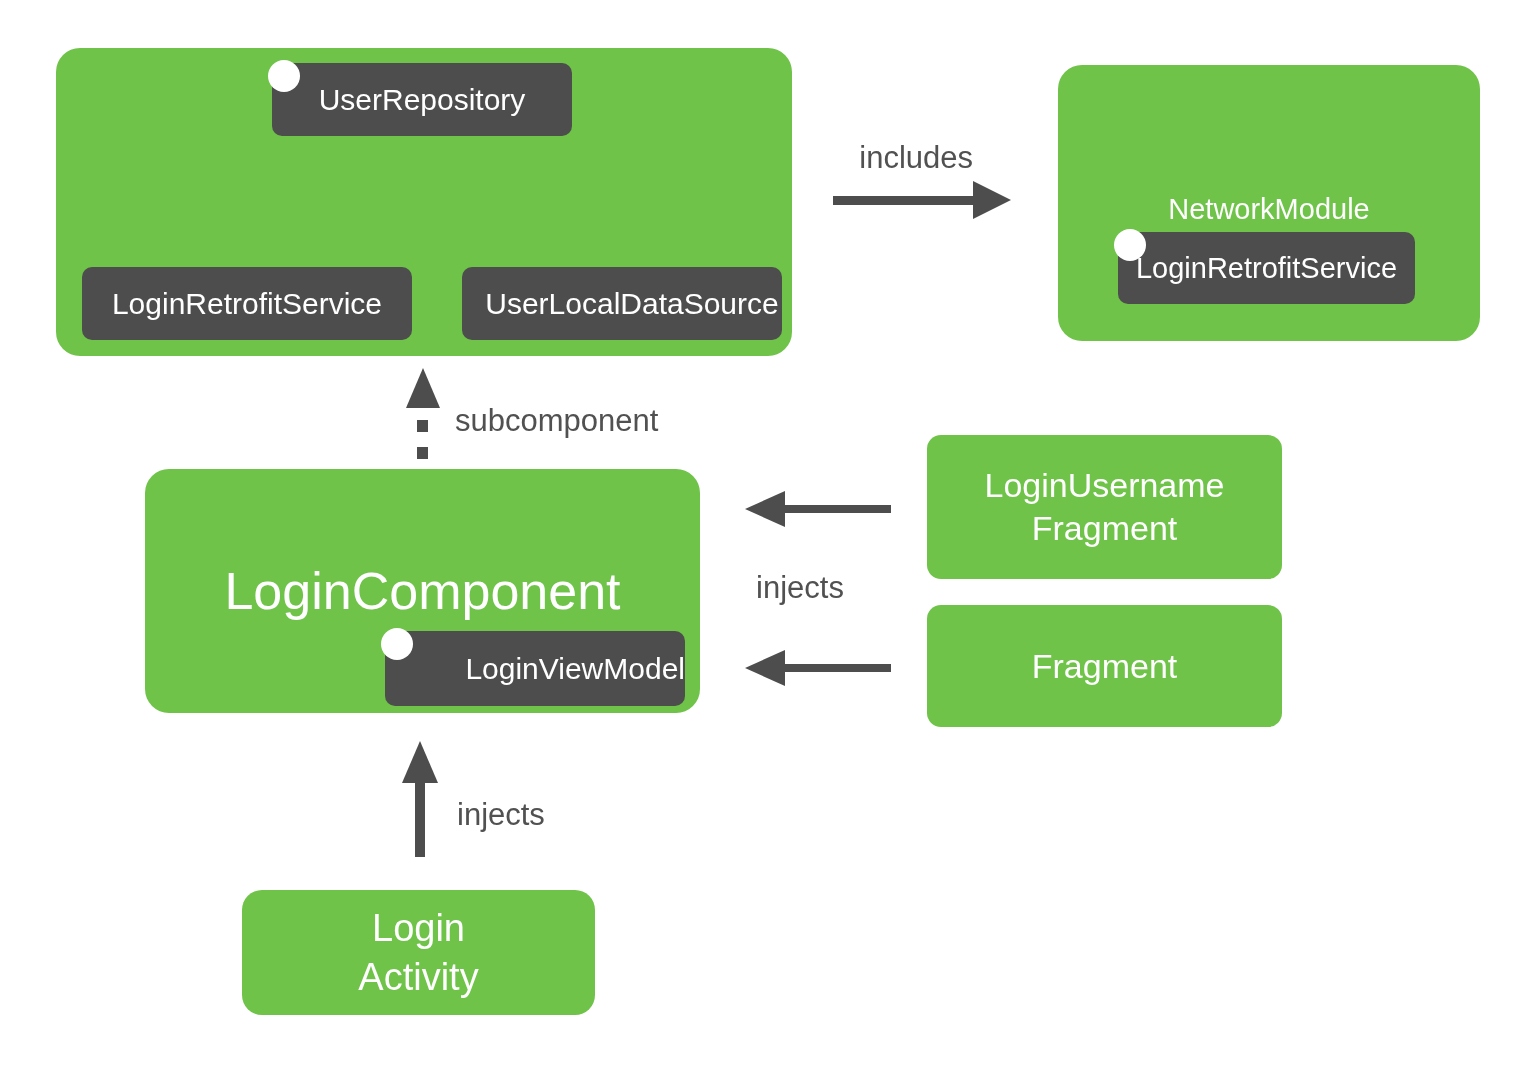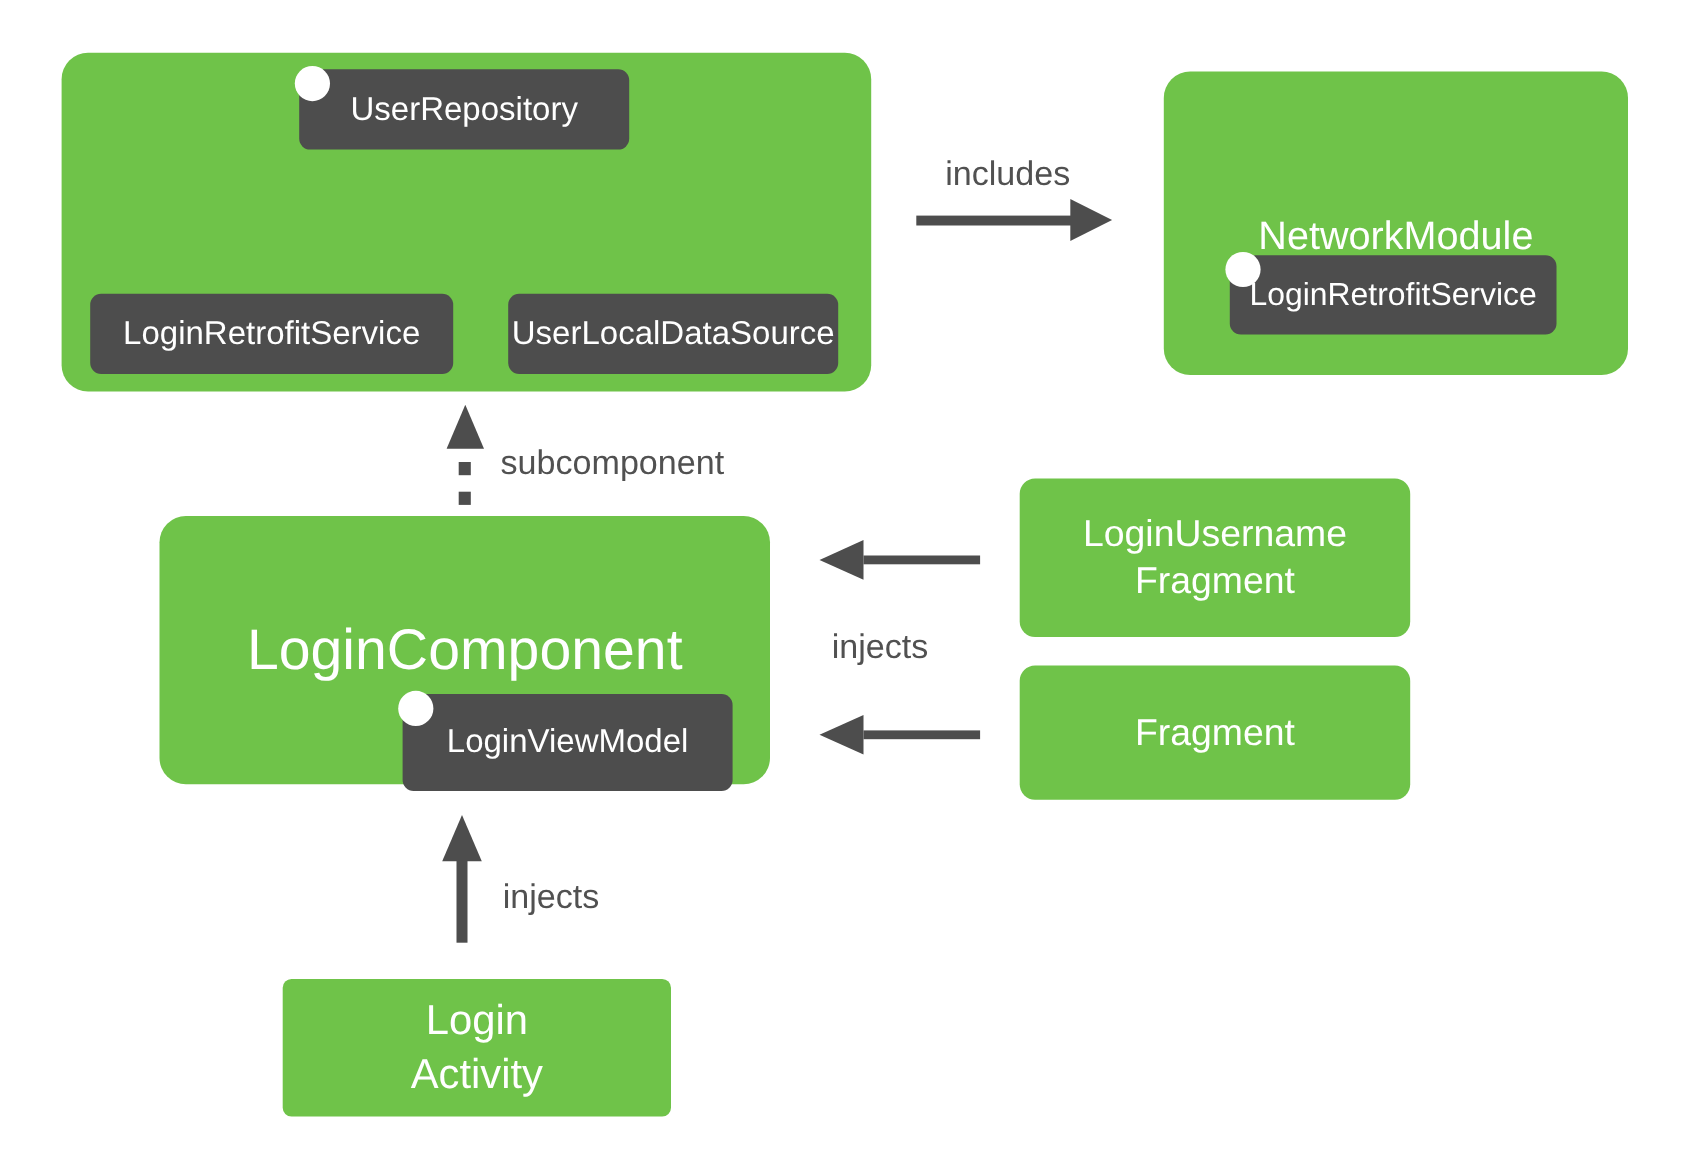--- a/index.html
+++ b/index.html
@@ -48,45 +48,45 @@
 <div class="stage">
 
   <div class="gbox" style="left:56px;top:48px;width:736px;height:308px;">
     <div class="badge" style="left:216px;top:15px;width:300px;height:73px;font-size:30px;">
       <span class="dot"></span>
       <span>UserRepository</span>
     </div>
     <div class="badge" style="left:26px;top:219px;width:330px;height:73px;font-size:30px;">
       <span>LoginRetrofitService</span>
     </div>
-    <div class="badge" style="left:406px;top:219px;width:300px;height:73px;font-size:30px;">
+    <div class="badge" style="left:406px;top:219px;width:300px;height:73px;font-size:30px;padding-left:20px;">
       <span>UserLocalDataSource</span>
     </div>
   </div>
 
   <div class="lbl" style="left:833px;top:140px;width:140px;text-align:right;">includes</div>
   <div class="shaft" style="left:833px;top:196px;width:142px;height:9px;"></div>
   <div class="head head-right" style="left:973px;top:181px;"></div>
 
   <div class="gbox" style="left:1058px;top:65px;width:422px;height:276px;">
-    <div class="gbox-title" style="top:128px;font-size:36px;">NetworkModule</div>
+    <div class="gbox-title" style="top:128px;font-size:29px;">NetworkModule</div>
     <div class="badge" style="left:60px;top:167px;width:297px;height:72px;font-size:29px;">
       <span class="dot"></span>
       <span>LoginRetrofitService</span>
     </div>
   </div>
 
   <div class="head head-up-sm" style="left:406px;top:368px;"></div>
   <div class="dash" style="left:417px;top:420px;"></div>
   <div class="dash" style="left:417px;top:447px;"></div>
   <div class="lbl" style="left:455px;top:403px;">subcomponent</div>
 
   <div class="gbox" style="left:145px;top:469px;width:555px;height:244px;">
     <div class="gbox-title" style="top:92px;font-size:52px;">LoginComponent</div>
-    <div class="badge" style="left:221px;top:162px;width:300px;height:88px;font-size:30px;">
+    <div class="badge" style="left:240px;top:162px;width:300px;height:75px;font-size:30px;justify-content:flex-end;">
       <span class="dot"></span>
       <span>LoginViewModel</span>
     </div>
   </div>
 
   <div class="gbox twoline" style="left:927px;top:435px;width:355px;height:144px;border-radius:14px;font-size:34px;line-height:43px;">
     <span>LoginUsername</span>
     <span>Fragment</span>
   </div>
   <div class="head head-left" style="left:745px;top:491px;"></div>
@@ -97,18 +97,18 @@
   <div class="gbox twoline" style="left:927px;top:605px;width:355px;height:122px;border-radius:14px;font-size:34px;line-height:43px;">
     <span>Fragment</span>
   </div>
   <div class="head head-left" style="left:745px;top:650px;"></div>
   <div class="shaft" style="left:785px;top:664px;width:106px;height:8px;"></div>
 
   <div class="head head-up" style="left:402px;top:741px;"></div>
   <div class="shaft" style="left:415px;top:782px;width:10px;height:75px;"></div>
   <div class="lbl" style="left:457px;top:797px;">injects</div>
 
-  <div class="gbox twoline" style="left:242px;top:890px;width:353px;height:125px;border-radius:8px;font-size:38px;line-height:49px;margin-left:15px;">
+  <div class="gbox twoline" style="left:242px;top:890px;width:353px;height:125px;border-radius:20px;font-size:38px;line-height:49px;">
     <span>Login</span>
     <span>Activity</span>
   </div>
 
 </div>
 
 </body></html>

